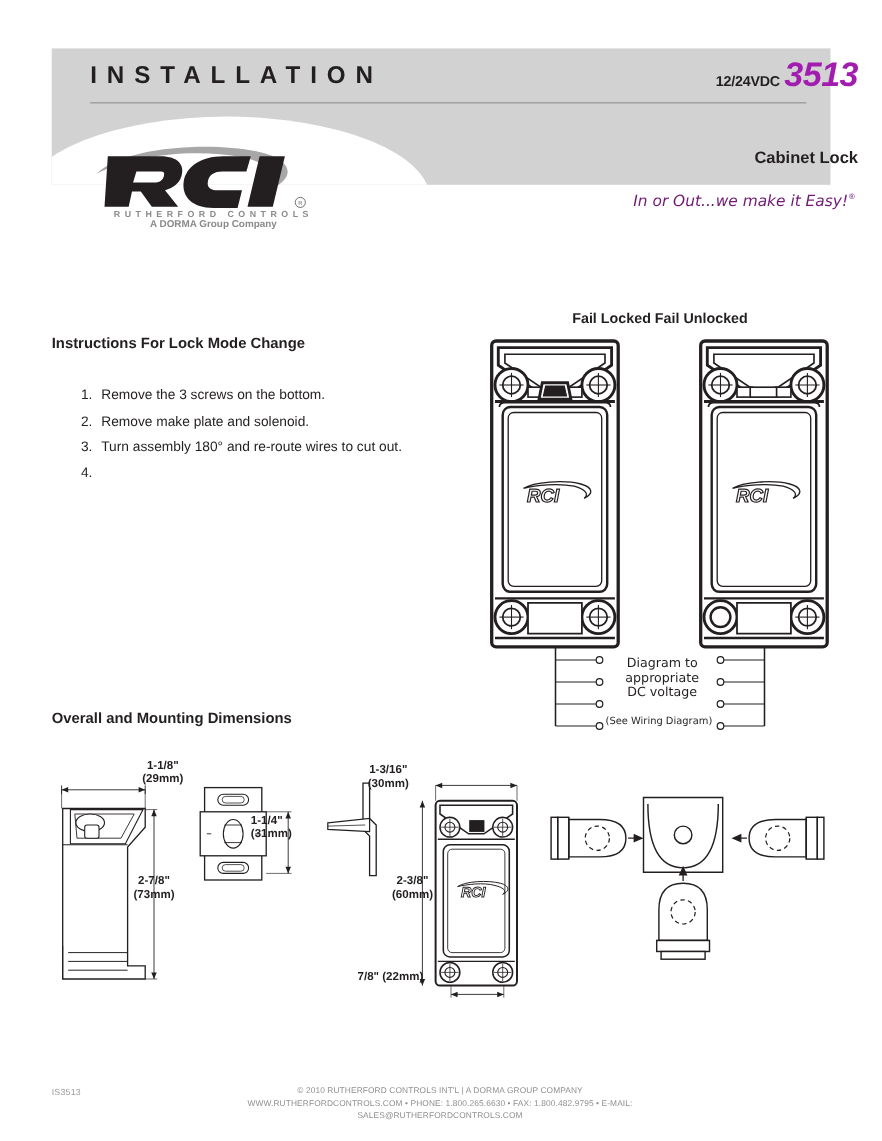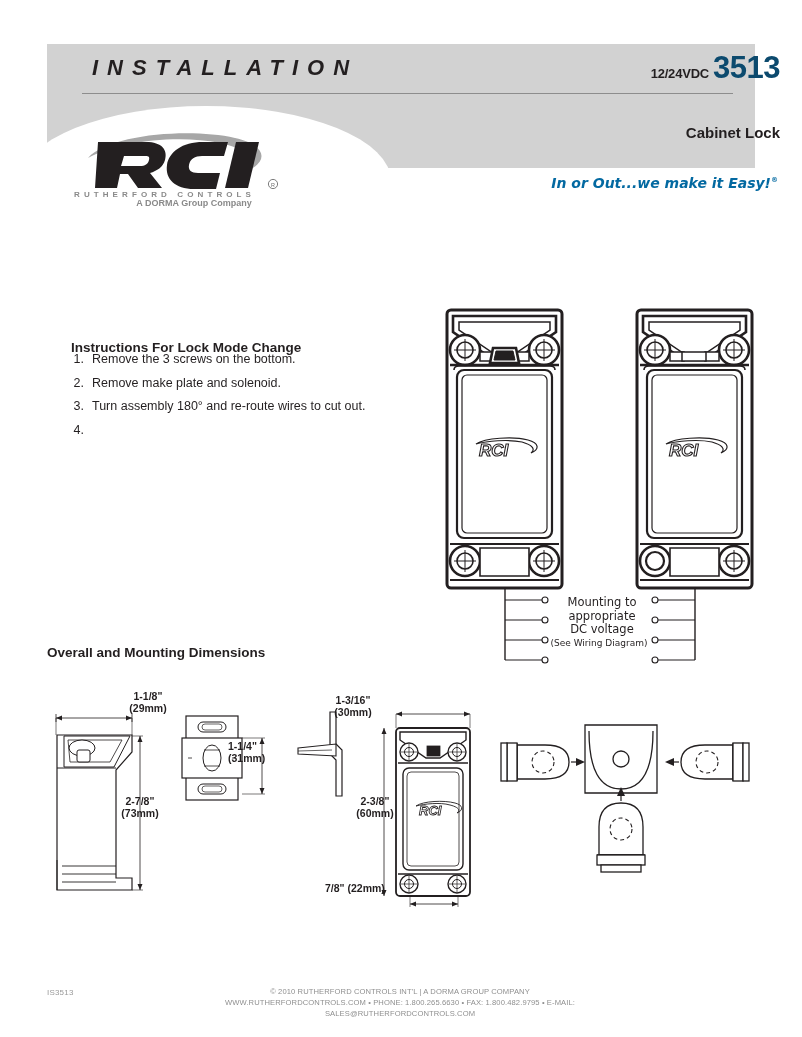--- a/index.html
+++ b/index.html
@@ -14,63 +14,62 @@
   
   .header-band{
     position:absolute;left:47px;top:44px;width:708px;height:124px;
     background:#d2d2d2;overflow:hidden;
   }
   .band-ellipse{
     position:absolute;left:-26px;top:62px;width:370px;height:150px;
     background:#ffffff;border-radius:50%;
   }
   .install-title{
-    position:absolute;left:92px;top:55px;
+    position:absolute;left:82px;top:55px;
     font-size:22px;font-weight:bold;letter-spacing:9px;color:#231f20;
-    line-height:26px;white-space:nowrap;font-style:italic;
+    line-height:26px;white-space:nowrap;
   }
   .model-wrap{
     position:absolute;right:22px;top:52px;text-align:right;white-space:nowrap;
     line-height:1;
   }
   .model-volt{font-size:13px;font-weight:bold;color:#231f20;letter-spacing:-0.2px;vertical-align:baseline;}
-  .model-num{font-size:31px;font-weight:bold;color:#0c4a6e;letter-spacing:-0.5px;vertical-align:baseline;margin-left:4px;}
+  .model-num{font-size:31px;font-weight:bold;color:#a21caf;letter-spacing:-0.5px;vertical-align:baseline;margin-left:4px;font-style:italic;}
   .title-rule{
     position:absolute;left:82px;top:93px;width:651px;height:1px;background:#8d8d8d;
   }
   .cabinet-lock{
-    position:absolute;right:22px;top:124px;
+    position:absolute;right:22px;top:135px;
     font-size:15px;font-weight:bold;color:#231f20;white-space:nowrap;
   }
   .tagline{
     position:absolute;right:24px;top:175px;
-    font-size:14px;font-style:italic;color:#0369a1;white-space:nowrap;
+    font-size:14px;font-style:italic;color:#701a75;white-space:nowrap;
     font-family:"DejaVu Sans",sans-serif;
-    font-weight:bold;
   }
   .tagline sup{font-size:7px;vertical-align:super;}
 
   
   .logo{position:absolute;left:70px;top:128px;width:250px;height:96px;}
   .logo .rci-svg{position:absolute;left:0;top:0;}
   .logo-sub{
-    position:absolute;left:4px;top:62px;width:240px;text-align:left;
+    position:absolute;left:4px;top:62px;width:240px;text-align:center;
     font-size:8px;font-weight:bold;letter-spacing:4.1px;color:#8a8a8a;
     white-space:nowrap;
   }
   .logo-sub2{
     position:absolute;left:4px;top:70px;width:240px;text-align:center;
     font-size:9px;font-weight:bold;color:#8a8a8a;white-space:nowrap;
   }
 
   
   .sec-head{
     position:absolute;font-size:13.5px;font-weight:bold;color:#231f20;white-space:nowrap;
   }
-  #h-instructions{left:47px;top:340px;margin-left:24px;}
+  #h-instructions{left:47px;top:304px;}
   #h-dims{left:47px;top:645px;}
 
   .steps{
     position:absolute;left:68px;top:352px;width:330px;
     margin:0;padding:0;list-style:none;
   }
   .steps li{
     position:relative;font-size:12.5px;color:#231f20;line-height:15px;
     margin-bottom:8.5px;padding-left:24px;white-space:nowrap;
   }
@@ -79,21 +78,21 @@
   .fail-label{
     position:absolute;left:425px;top:282px;width:350px;text-align:center;
     font-size:13px;font-weight:bold;color:#231f20;white-space:nowrap;
   }
 
   .connect-text{
     position:absolute;left:548px;top:596px;width:108px;text-align:center;
     font-family:"DejaVu Sans",sans-serif;color:#231f20;
   }
   .connect-text .l{font-size:11.5px;line-height:13.5px;display:block;}
-  .connect-text .s{font-size:9px;line-height:12px;display:block;margin-top:0;white-space:nowrap;margin-left:-6px;}
+  .connect-text .s{font-size:9px;line-height:12px;display:block;margin-top:13px;white-space:nowrap;margin-left:-6px;}
 
   
   .dim{
     position:absolute;font-size:10.5px;font-weight:bold;color:#231f20;
     line-height:12px;white-space:nowrap;text-align:center;
   }
   .foot-left{
     position:absolute;left:47px;top:988px;font-size:8px;color:#9a9a9a;
     letter-spacing:0.2px;white-space:nowrap;
   }
@@ -158,20 +157,21 @@
     </li>
     <li>
       <span class="num">3.</span>
       <span>Turn assembly 180° and re-route wires to cut out.</span>
     </li>
     <li>
       <span class="num">4.</span>
     </li>
   </ul>
 
+  <div class="fail-label">Fail Locked Fail Unlocked</div>
 
   <svg style="position:absolute;left:420px;top:300px;" width="360" height="370" viewBox="0 0 360 370">
     <defs>
       <g id="lockbody">
 
         <rect x="2" y="2" width="115" height="278" rx="4" fill="#fff" stroke="#231f20" stroke-width="3"></rect>
 
         <path d="M8 8 L111 8 L111 24 L70 52 L49 52 L8 24 Z" fill="#fff" stroke="#231f20" stroke-width="2.6"></path>
         <path d="M14 14 L105 14 L105 22 L68 47 L51 47 L14 22 Z" fill="#fff" stroke="#231f20" stroke-width="1.5"></path>
 
@@ -255,21 +255,21 @@
       <path d="M275 340 L238 340" stroke-width="1.1"></path>
       <path d="M275 360 L238 360" stroke-width="1.1"></path>
       <circle cx="235" cy="300" r="3" stroke-width="1.1" fill="#fff"></circle>
       <circle cx="235" cy="320" r="3" stroke-width="1.1" fill="#fff"></circle>
       <circle cx="235" cy="340" r="3" stroke-width="1.1" fill="#fff"></circle>
       <circle cx="235" cy="360" r="3" stroke-width="1.1" fill="#fff"></circle>
     </g>
   </svg>
 
   <div class="connect-text">
-    <span class="l">Mounting to</span>
+    <span class="l">Diagram to</span>
     <span class="l">appropriate</span>
     <span class="l">DC voltage</span>
     <span class="s">(See Wiring Diagram)</span>
   </div>
 
   <div class="sec-head" id="h-dims">Overall and Mounting Dimensions</div>
 
   <svg style="position:absolute;left:44px;top:700px;" width="240" height="200" viewBox="0 0 240 200">
     <g stroke="#231f20" fill="#fff" stroke-width="1">
 

